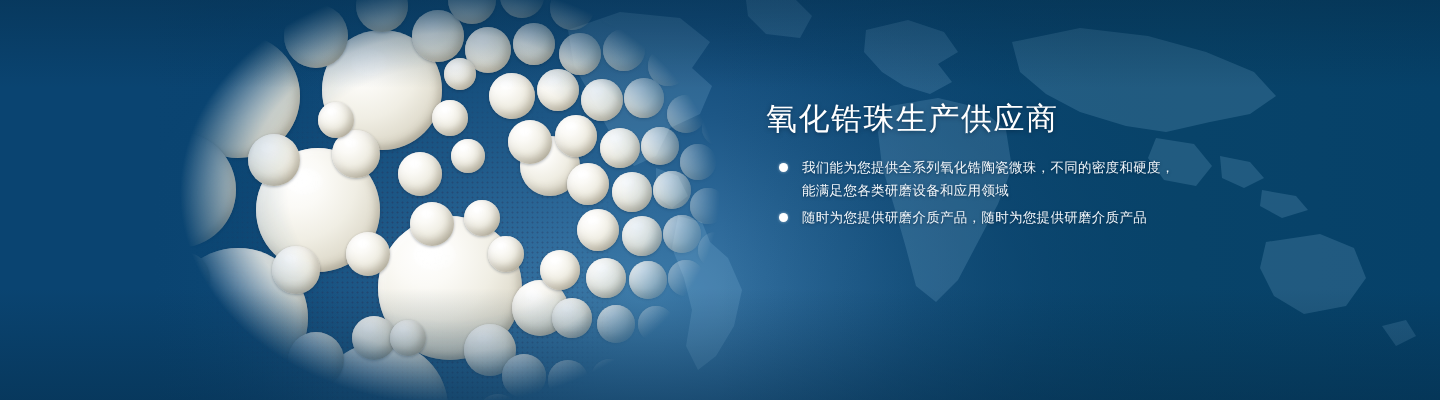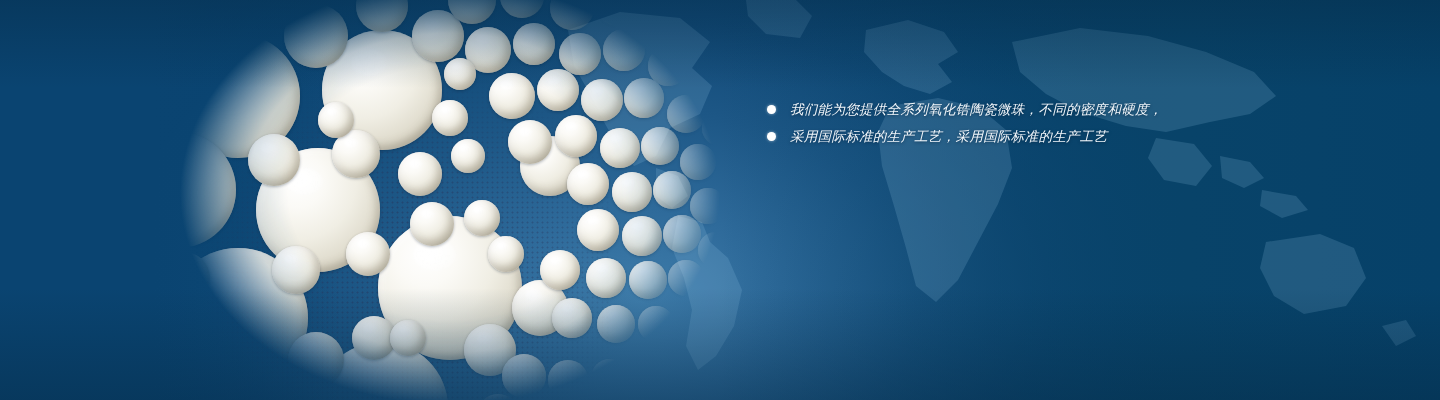--- a/index.html
+++ b/index.html
@@ -82,21 +82,21 @@
   }
   .headline{
     font-size:31px;line-height:42px;
     font-weight:400;
     letter-spacing:1.5px;
     color:#ffffff;
     text-shadow:0 1px 4px rgba(0,26,48,.55);
     margin:0 0 16px 4px;
     white-space:nowrap;
   }
-  .bullets{list-style:none;margin:0;padding:0;font-style:italic;}
+  .bullets{list-style:none;margin:12px;padding:0;}
   .bullet{
     position:relative;
     padding-left:28px;
     margin-bottom:4px;
     font-size:13.5px;
     line-height:23px;
     color:#f2f7fb;
     text-shadow:0 1px 3px rgba(0,24,45,.55);
     letter-spacing:.3px;
   }
@@ -221,25 +221,27 @@
       <div class="bead" style="left: 126px; top: 384px; width: 48px; height: 48px;"></div>
       <div class="bead" style="left: 74px; top: 396px; width: 44px; height: 44px;"></div>
       <div class="bead" style="left: 198px; top: 124px; width: 36px; height: 36px;"></div>
       <div class="bead" style="left: 270px; top: 342px; width: 36px; height: 36px;"></div>
       <div class="bead" style="left: 358px; top: 416px; width: 40px; height: 40px;"></div>
     </div>
 
   <div class="bg-vign"></div>
 
   <div class="copy">
+    <h1 class="headline">氧化锆珠生产供应商</h1>
 
     <ul class="bullets" id="bullet-list">
         <li class="bullet">
           <span class="dot"></span>
           <span class="ln">我们能为您提供全系列氧化锆陶瓷微珠，不同的密度和硬度，</span>
+          <span class="ln">能满足您各类研磨设备和应用领域</span>
         </li>
         <li class="bullet">
           <span class="dot"></span>
-          <span class="ln">采用国际标准的生产工艺，采用国际标准的生产工艺</span>
+          <span class="ln">随时为您提供研磨介质产品，随时为您提供研磨介质产品</span>
         </li>
       </ul>
   </div>
 </div>
 
 </body></html>

